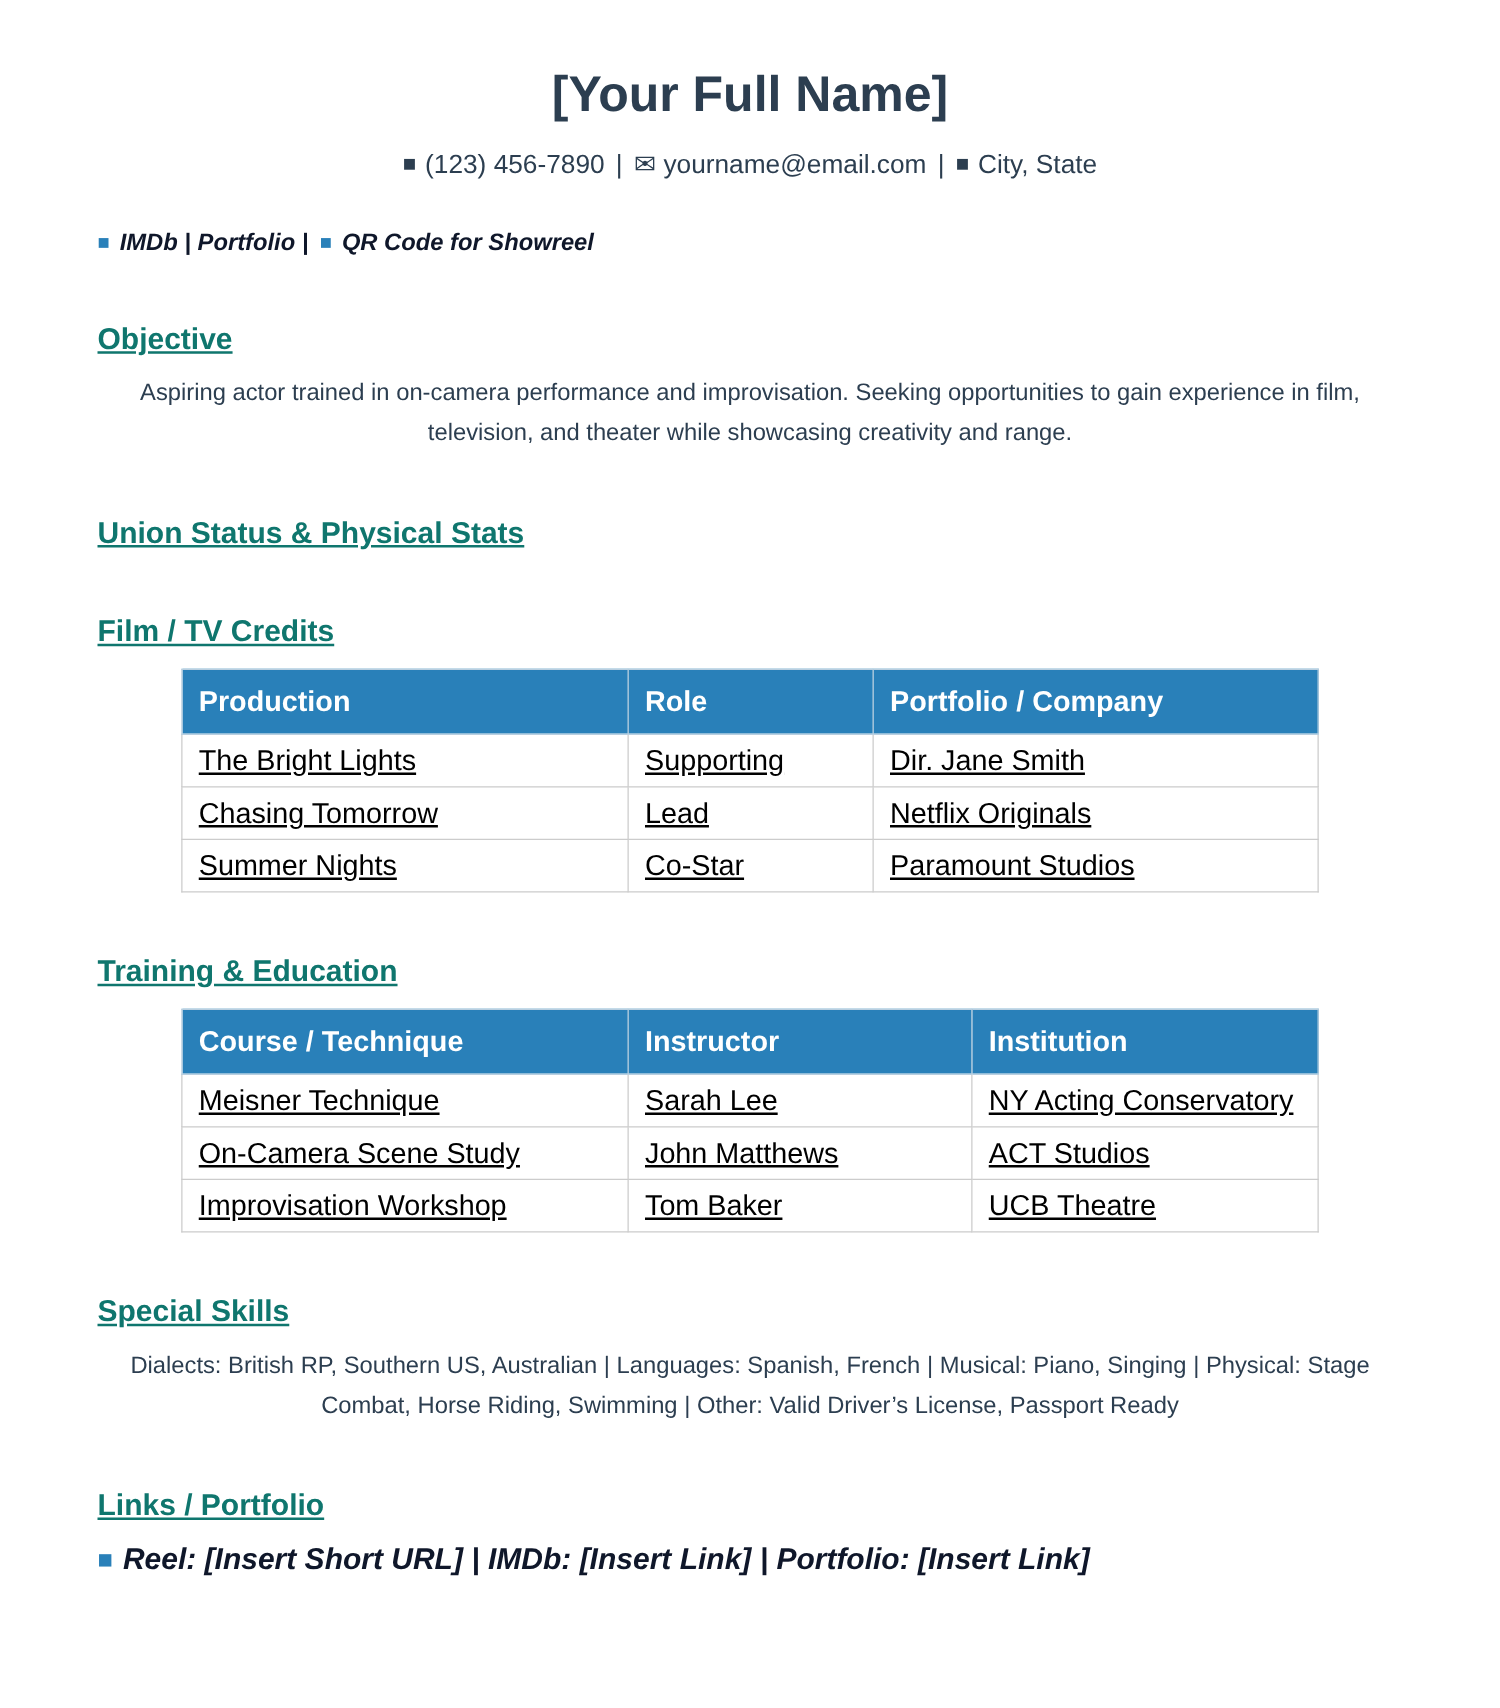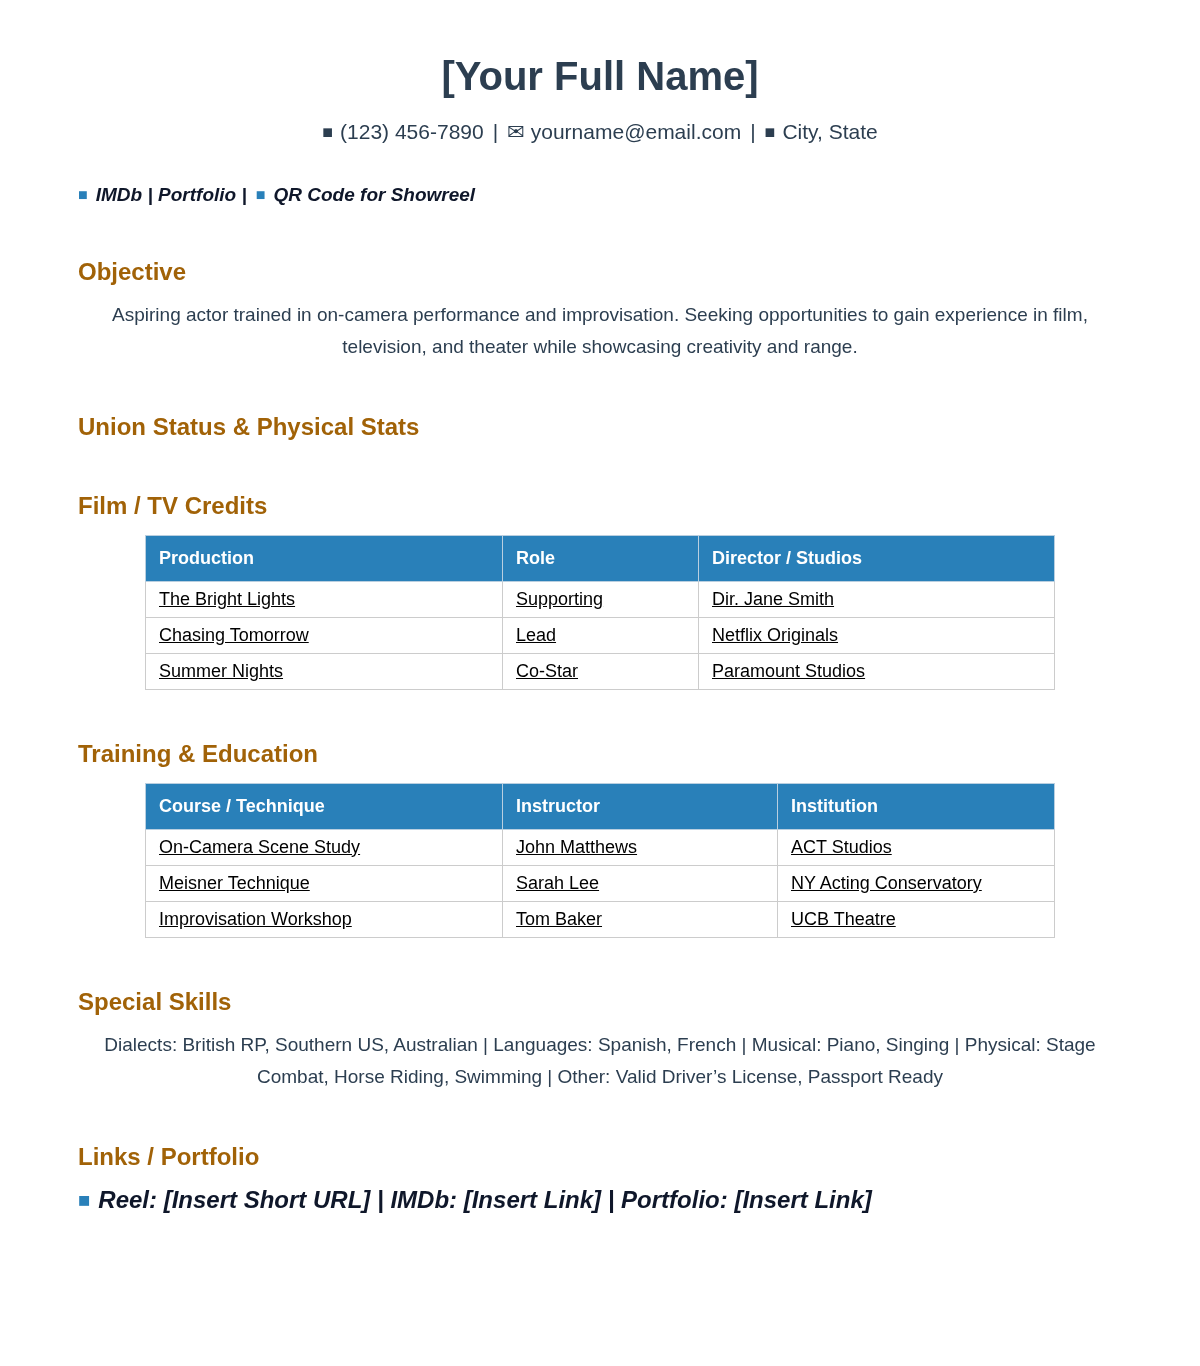--- a/index.html
+++ b/index.html
@@ -54,37 +54,38 @@
     color: #0f172a;
     text-decoration: none;
     cursor: pointer;
     font-style: italic;
   }
   .links-bar .icon-square { margin-right: 8px; }
   .links-bar .gap { margin-left: 9px; }
   h2.section-heading {
     font-size: 24px;
     font-weight: bold;
-    color: #a16207;
+    color: #0f766e;
     margin: 50px 0 12px 0;
     line-height: 1.2;
+    text-decoration: underline;
   }
   p.body-text {
     font-size: 19px;
     line-height: 1.7;
     color: #2c3e50;
     margin: 0;
     text-align: center;
   }
   table.doc-table {
     border-collapse: collapse;
     table-layout: fixed;
     width: 909px;
     margin: 14px 0 0 67px;
-    font-size: 18px;
+    font-size: 23px;
     color: #000000;
   }
   table.doc-table th, table.doc-table td {
     box-sizing: border-box;
     border: 1px solid #cccccc;
     text-align: left;
     vertical-align: middle;
   }
   table.doc-table th {
     background: #2980b9;
@@ -132,21 +133,21 @@
   <p class="body-text">Aspiring actor trained in on-camera performance and improvisation. Seeking opportunities to gain experience in film, television, and theater while showcasing creativity and range.</p>
 
   <h2 class="section-heading">Union Status &amp; Physical Stats</h2>
 
   <h2 class="section-heading">Film / TV Credits</h2>
   <table class="doc-table film-table">
     <thead>
       <tr>
         <th>Production</th>
         <th>Role</th>
-        <th>Director / Studios</th>
+        <th>Portfolio / Company</th>
       </tr>
     </thead>
     <tbody>
       <tr>
         <td>The Bright Lights</td>
         <td>Supporting</td>
         <td>Dir. Jane Smith</td>
       </tr>
       <tr>
         <td>Chasing Tomorrow</td>
@@ -165,28 +166,28 @@
   <table class="doc-table training-table">
     <thead>
       <tr>
         <th>Course / Technique</th>
         <th>Instructor</th>
         <th>Institution</th>
       </tr>
     </thead>
     <tbody>
       <tr>
+        <td>Meisner Technique</td>
+        <td>Sarah Lee</td>
+        <td>NY Acting Conservatory</td>
+      </tr>
+      <tr>
         <td>On-Camera Scene Study</td>
         <td>John Matthews</td>
         <td>ACT Studios</td>
-      </tr>
-      <tr>
-        <td>Meisner Technique</td>
-        <td>Sarah Lee</td>
-        <td>NY Acting Conservatory</td>
       </tr>
       <tr>
         <td>Improvisation Workshop</td>
         <td>Tom Baker</td>
         <td>UCB Theatre</td>
       </tr>
     </tbody>
   </table>
 
   <h2 class="section-heading">Special Skills</h2>

